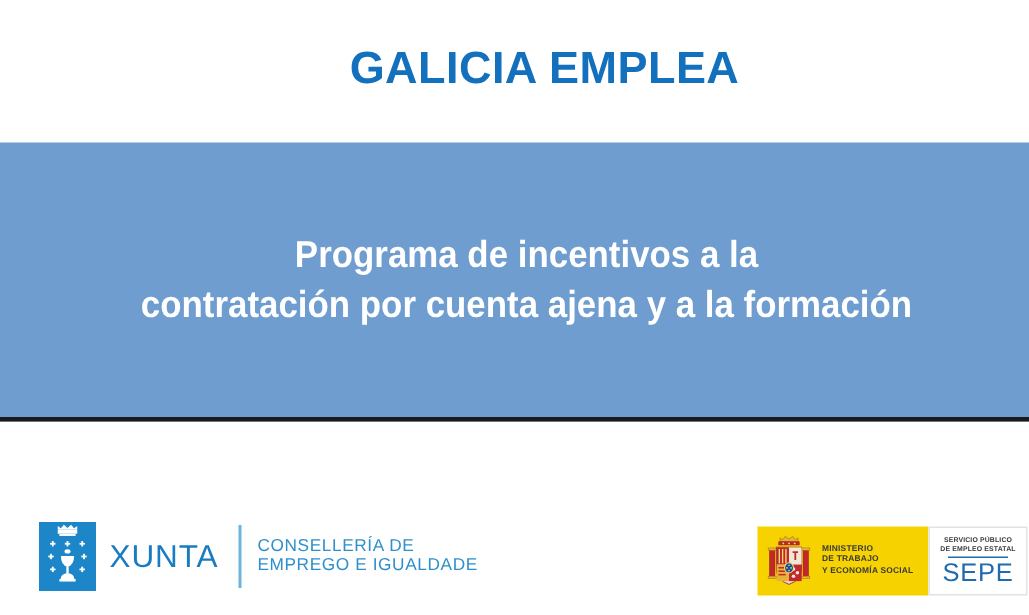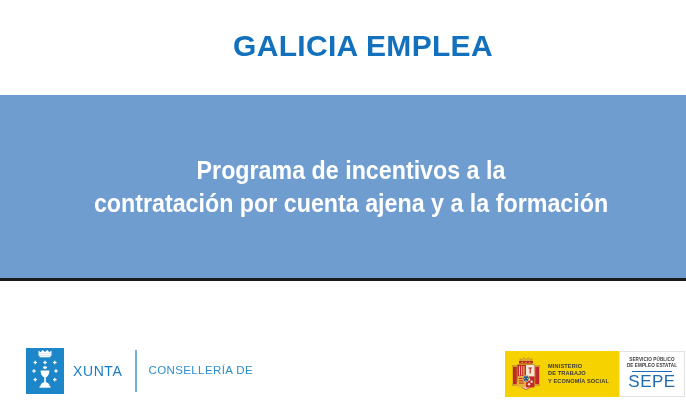--- a/index.html
+++ b/index.html
@@ -85,21 +85,21 @@
     height: 46px;
     background: #1D86C8;
     position: relative;
     flex: 0 0 auto;
   }
   #xunta-shield svg { display: block; }
 
   #xunta-wordmark {
     margin-left: 9px;
     color: #1A7CC0;
-    font-size: 14px;
+    font-size: 21px;
     font-weight: normal;
     line-height: 21px;
     letter-spacing: 0.6px;
   }
   #xunta-wordmark .line { display: block; white-space: nowrap; }
 
   #xunta-divider {
     width: 2px;
     height: 42px;
     background: #6FB3DC;
@@ -250,20 +250,21 @@
     </div>
 
     <div id="xunta-wordmark">
       <span class="line">XUNTA</span>
     </div>
 
     <div id="xunta-divider"></div>
 
     <div id="conselleria-text">
       <span class="line">CONSELLERÍA DE</span>
+      <span class="line">EMPREGO E IGUALDADE</span>
     </div>
   </div>
 
   <div id="ministerio-block">
 
     <div id="ministerio-yellow">
       <div id="spain-arms">
         <svg width="34" height="40" viewBox="0 0 34 40" aria-hidden="true">
 
           <g>

